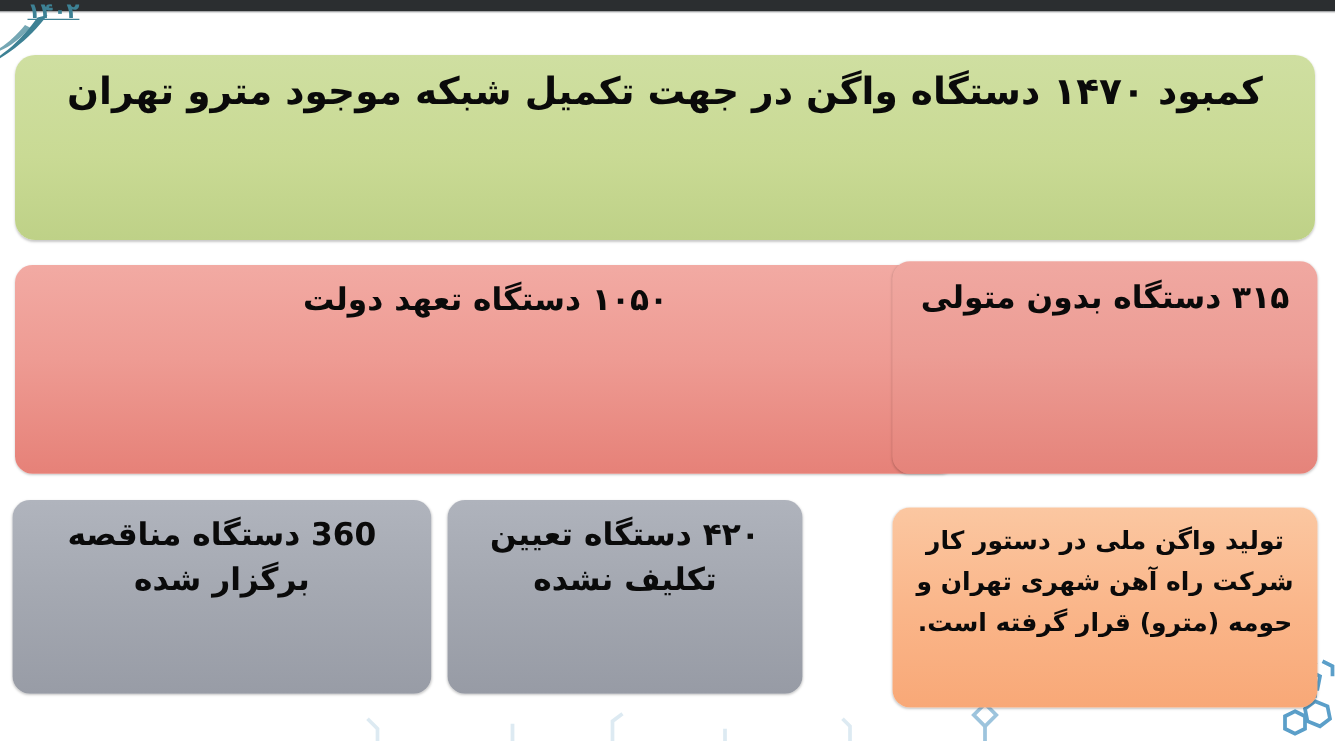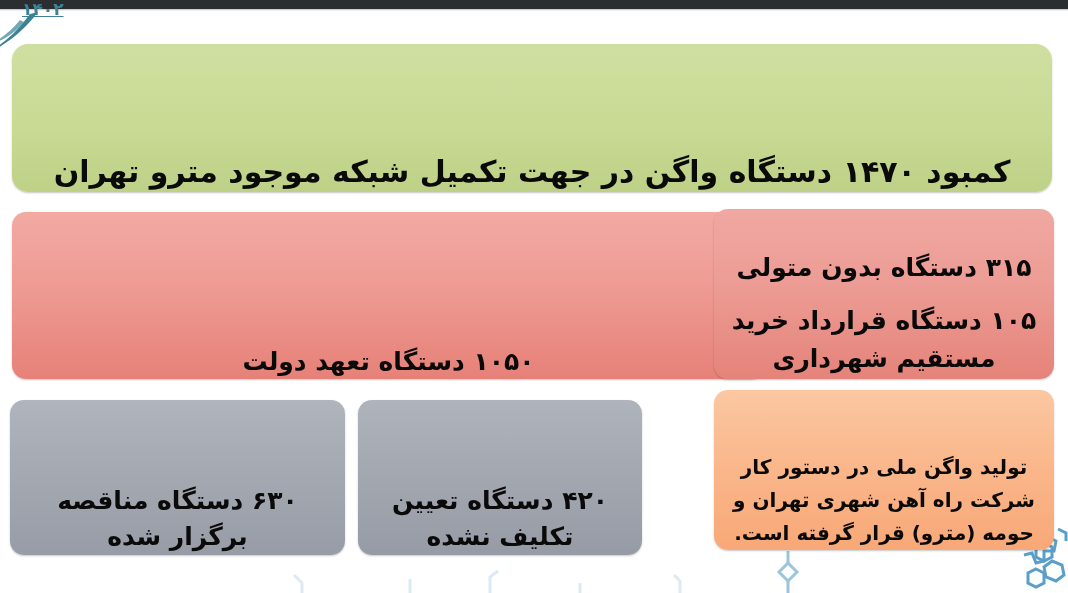--- a/index.html
+++ b/index.html
@@ -88,29 +88,29 @@
     pointer-events: none;
     opacity: 0.5;
   }
 
   
   .card {
     position: absolute;
     border-radius: 14px;
     box-sizing: border-box;
     display: flex;
-    align-items: flex-end;
+    align-items: flex-start;
     justify-content: center;
     text-align: center;
     direction: rtl;
     color: #0a0a0a;
     font-weight: bold;
     z-index: 20;
     box-shadow: 0 1px 2px rgba(0,0,0,0.22);
-    padding: 0 14px;
+    padding: 10px 14px;
   }
   .card-text {
     display: block;
     width: 100%;
     direction: rtl;
     unicode-bidi: embed;
   }
 
   
   #title-card {
@@ -158,21 +158,21 @@
     left: 358px;
     top: 400px;
     width: 284px;
     height: 155px;
     background: linear-gradient(to bottom, #afb3bc 0%, #a4a8b1 45%, #979ba5 100%);
     font-size: 25px;
     line-height: 1.45;
   }
   #national-card {
     left: 714px;
-    top: 390px;
+    top: 406px;
     width: 340px;
     height: 160px;
     background: linear-gradient(to bottom, #fbc7a1 0%, #fab68a 50%, #f8a877 100%);
     font-size: 20px;
     line-height: 1.65;
   }
 </style>
 </head>
 <body>
 
@@ -190,26 +190,25 @@
   <span class="card-text">کمبود ۱۴۷۰ دستگاه واگن در جهت تکمیل شبکه موجود مترو تهران</span>
 </div>
 
 <div class="card" id="gov-card">
   <span class="card-text">۱۰۵۰ دستگاه تعهد دولت</span>
 </div>
 
 <div class="card" id="unowned-card">
   <span class="card-text">
     <span style="display:block">۳۱۵ دستگاه بدون متولی</span>
-    <span style="display:block; margin-top:14px">۱۰۵ دستگاه قرارداد خرید مستقیم شهرداری</span>
   </span>
 </div>
 
 <div class="card" id="tender-card">
-  <span class="card-text">۶۳۰ دستگاه مناقصه برگزار شده</span>
+  <span class="card-text">360 دستگاه مناقصه برگزار شده</span>
 </div>
 
 <div class="card" id="undetermined-card">
   <span class="card-text">۴۲۰ دستگاه تعیین تکلیف نشده</span>
 </div>
 
 <div class="card" id="national-card">
   <span class="card-text">تولید واگن ملی در دستور کار شرکت راه آهن شهری تهران و حومه (مترو) قرار گرفته است.</span>
 </div>
 

